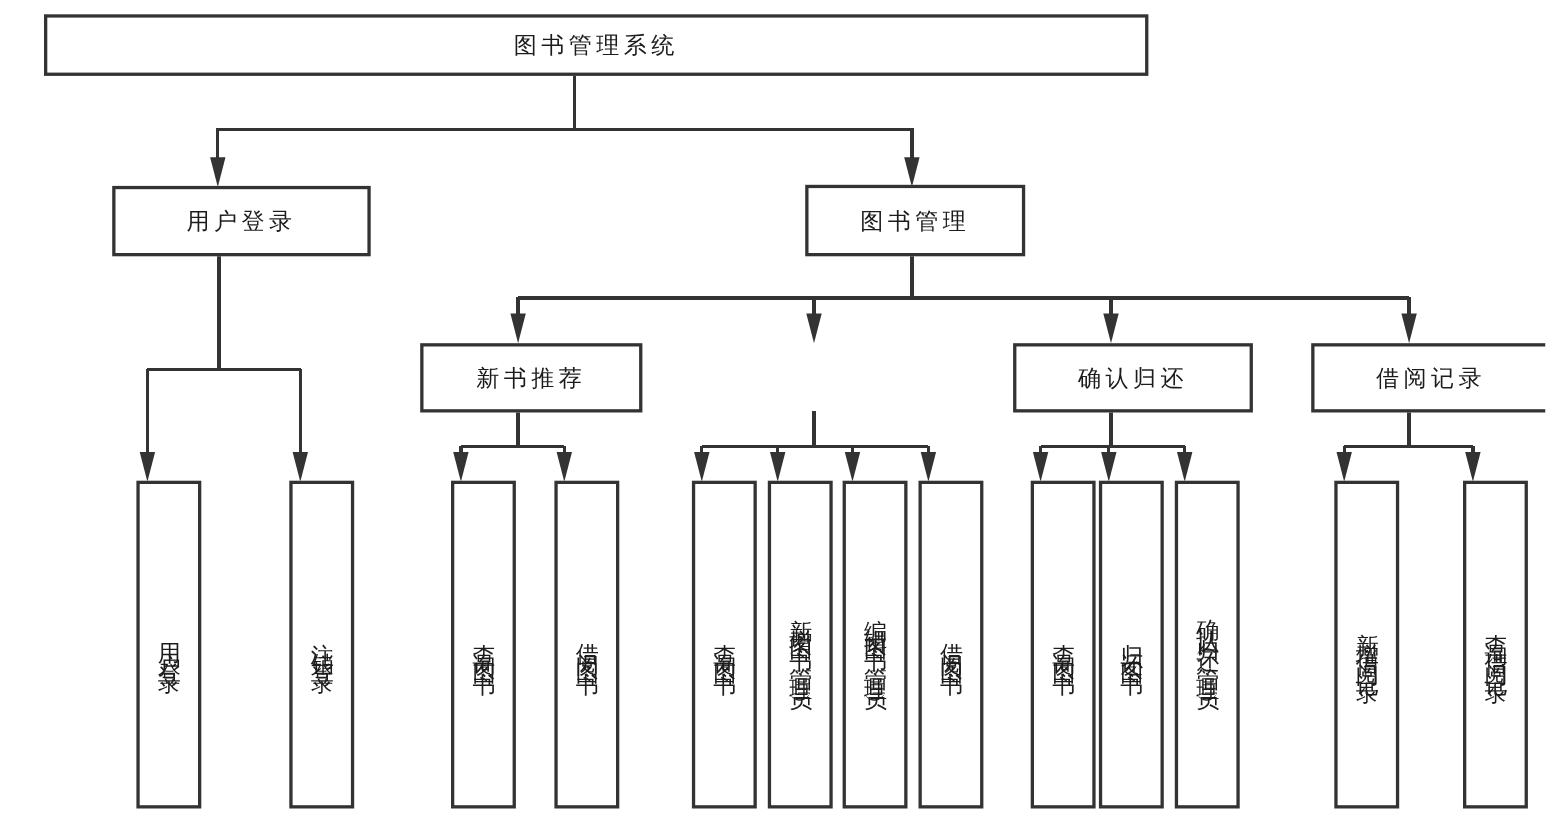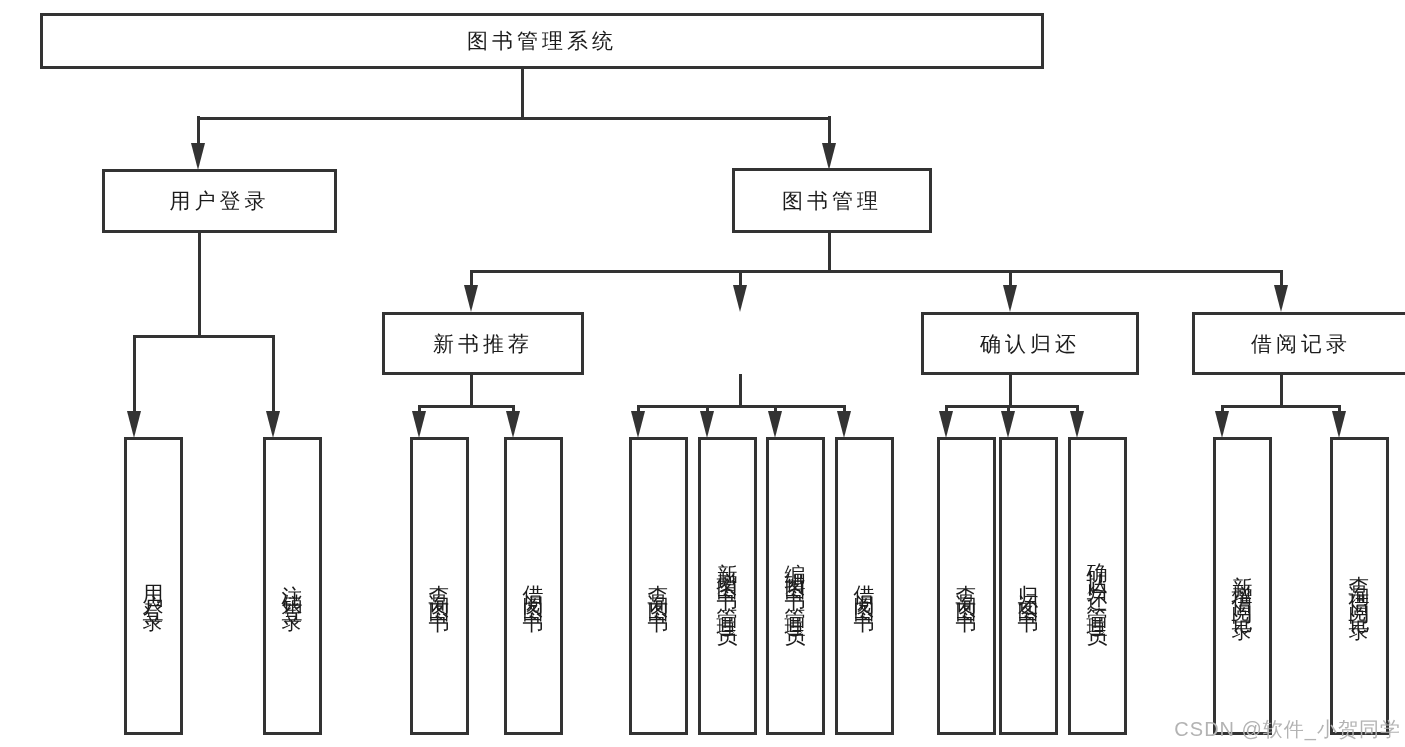--- a/index.html
+++ b/index.html
@@ -92,15 +92,14 @@
   <div class="box vbox" style="left:746px">编辑图书（管理员）</div>
   <div class="box vbox" style="left:815px">借阅图书</div>
 
   <div class="box vbox" style="left:917px">查询图书</div>
   <div class="box vbox" style="left:979px">归还图书</div>
   <div class="box vbox" style="left:1048px">确认归还（管理员）</div>
 
   <div class="box vbox" style="left:1193px">新增借阅记录</div>
   <div class="box vbox" style="left:1310px">查询借阅记录</div>
 
-  <div class="watermark">CSDN @软件_小贺同学</div>
 
 </div>
 
 </body></html>

